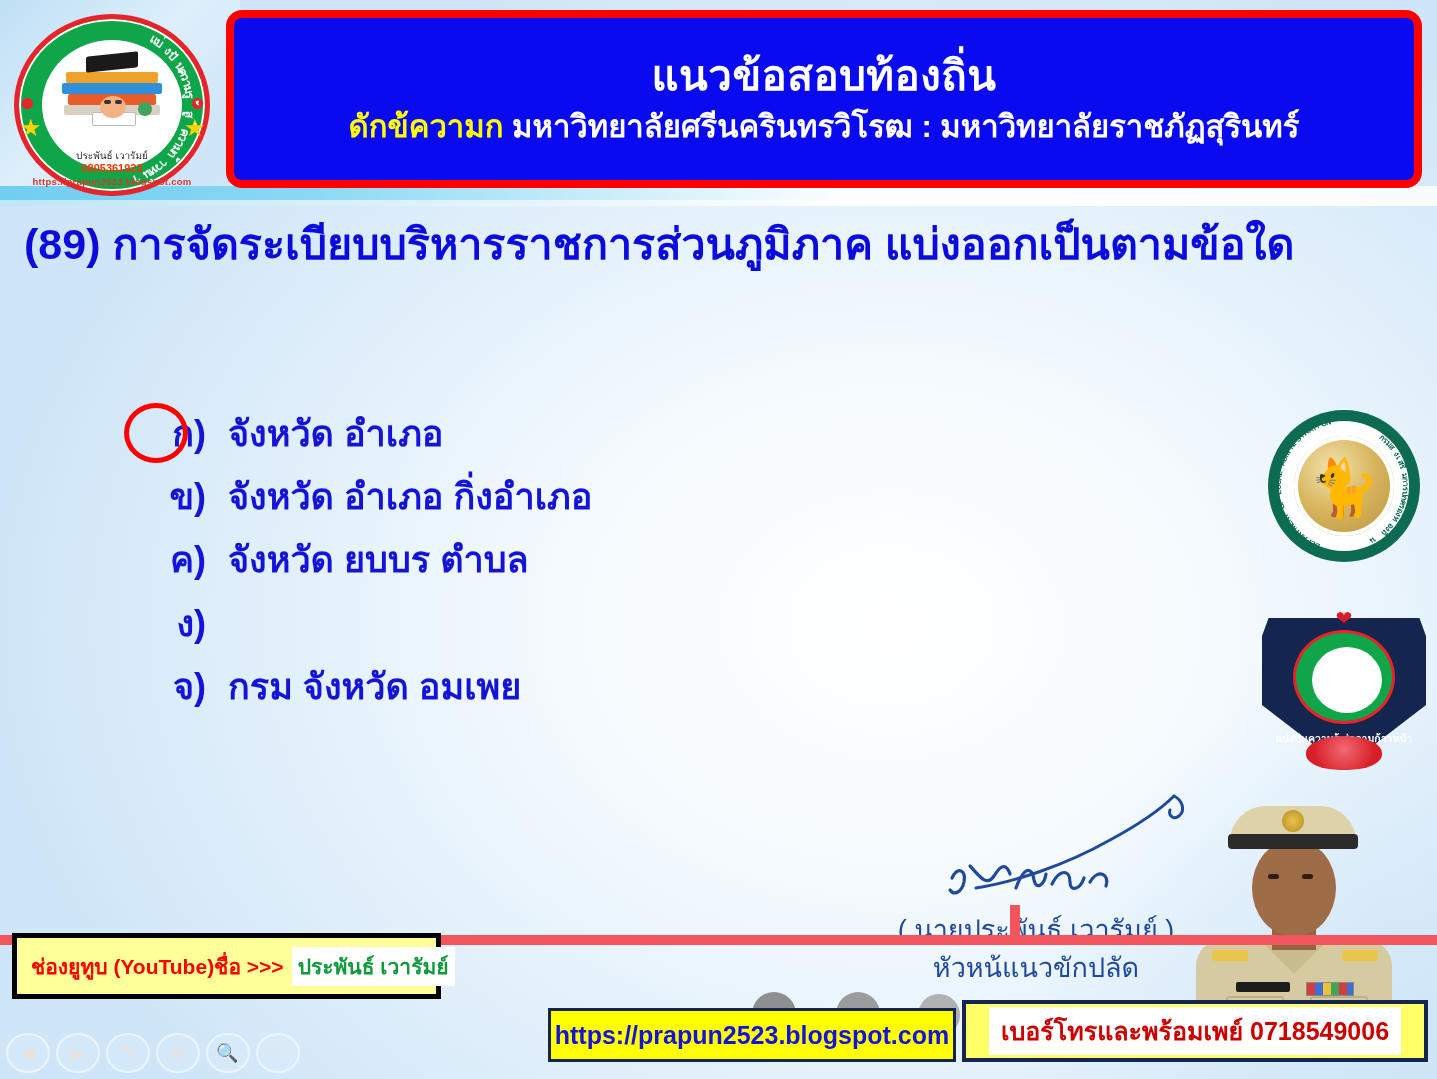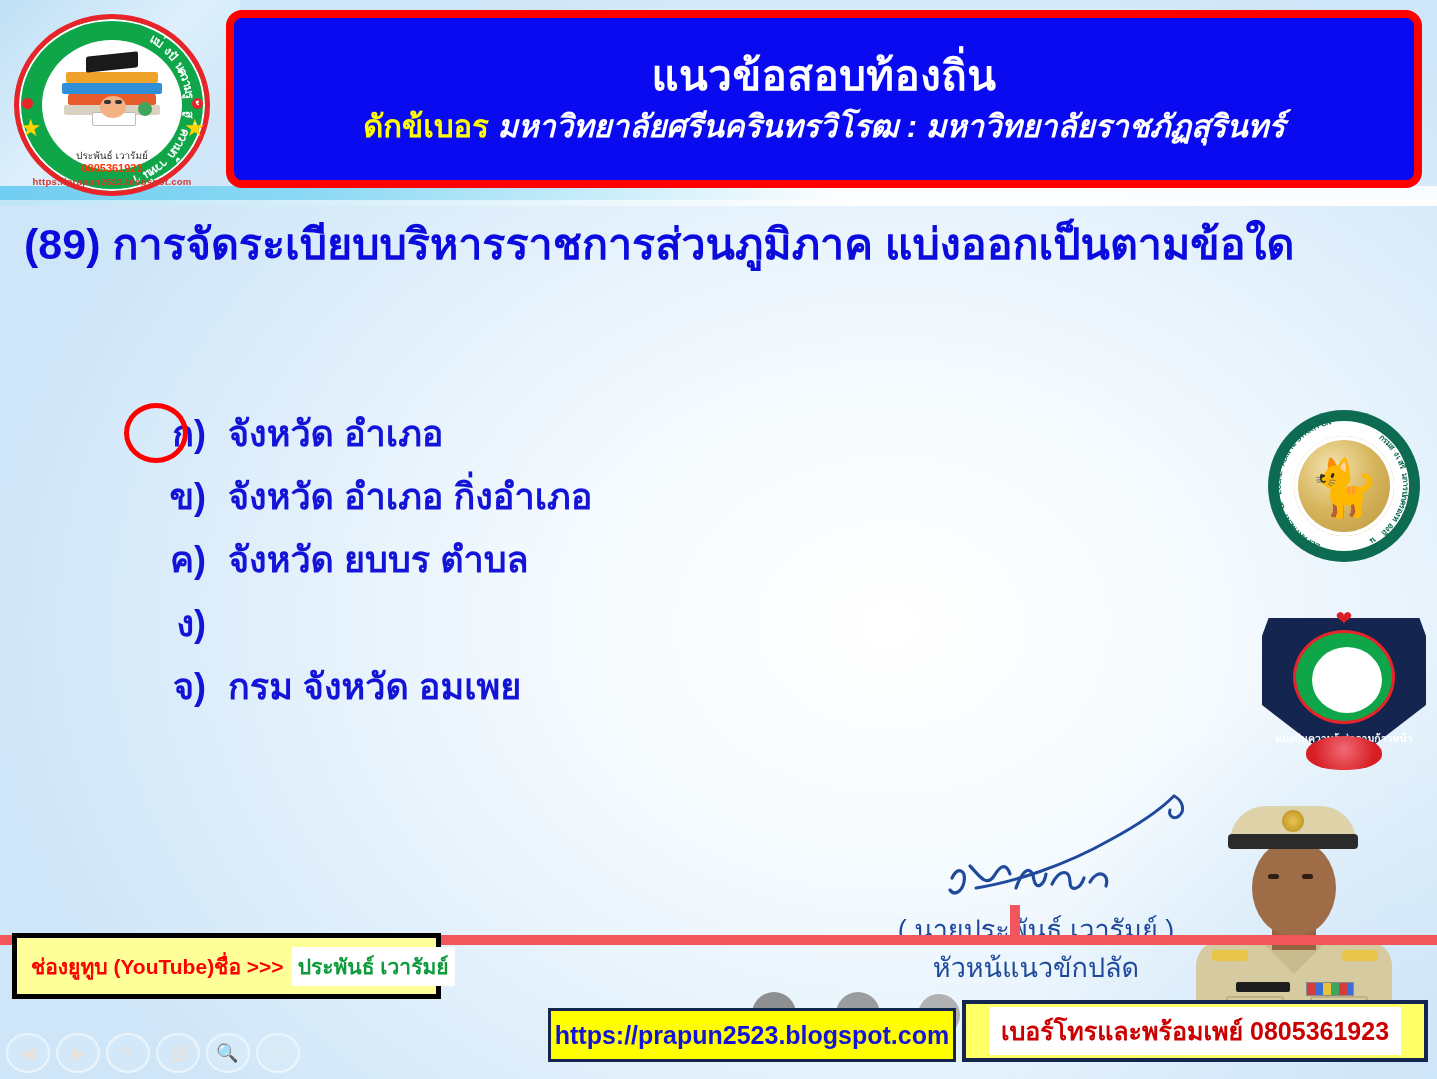--- a/index.html
+++ b/index.html
@@ -41,21 +41,21 @@
     display:flex;flex-direction:column;align-items:center;justify-content:center;
   }
   #header .h-title{
     color:#ffffff;font-size:42px;font-weight:bold;letter-spacing:.5px;
     line-height:1.05;margin-bottom:12px;white-space:nowrap;
   }
   #header .h-sub{
     font-size:31px;font-weight:bold;white-space:nowrap;line-height:1.1;
   }
   #header .h-sub .hl{color:#ffff00;}
-  #header .h-sub .rest{color:#ffffff;font-style:italic;}
+  #header .h-sub .rest{color:#ffffff;}
 
   
   #logo{
     position:absolute;left:6px;top:12px;width:212px;height:186px;
   }
   .logo-ring{
     position:absolute;left:8px;top:2px;width:196px;height:182px;border-radius:50%;
     background:#0fa64a;border:5px solid #e8232a;box-sizing:border-box;
     box-shadow:0 0 0 2px #fff inset;
   }
@@ -335,21 +335,21 @@
         <span style="transform: rotate(158.8deg) translate(0px, -88px); font-size: 12px; color: rgb(255, 255, 255);">า</span>
       </div>
     <div class="logo-name">ประพันธ์  เวารัมย์</div>
     <div class="logo-phone">0805361923</div>
     <div class="logo-url">https://prapun2523.blogspot.com</div>
   </div>
 
   <div id="header">
     <div class="h-title">แนวข้อสอบท้องถิ่น</div>
     <div class="h-sub">
-      <span class="hl">ดักข้เบอร</span>
+      <span class="hl">ดักข้ความก</span>
       <span class="rest">มหาวิทยาลัยศรีนครินทรวิโรฒ : มหาวิทยาลัยราชภัฏสุรินทร์</span>
     </div>
   </div>
 
   <div id="question">(89) การจัดระเบียบบริหารราชการส่วนภูมิภาค แบ่งออกเป็นตามข้อใด</div>
 
   <div id="choices">
     <div class="choice marked">
       <span class="key">ก)</span>
       <span class="txt">จังหวัด  อำเภอ</span>
@@ -503,16 +503,16 @@
     <div class="ctrl">▤</div>
     <div class="ctrl">🔍</div>
     <div class="ctrl">⋯</div>
   </div>
 
   <div id="blog-box">
     <span>https://prapun2523.blogspot.com</span>
   </div>
 
   <div id="phone-box">
-    <span>เบอร์โทรและพร้อมเพย์ 0805361923</span>
+    <span>เบอร์โทรและพร้อมเพย์ 0718549006</span>
   </div>
 
 </div>
 
 </body></html>

